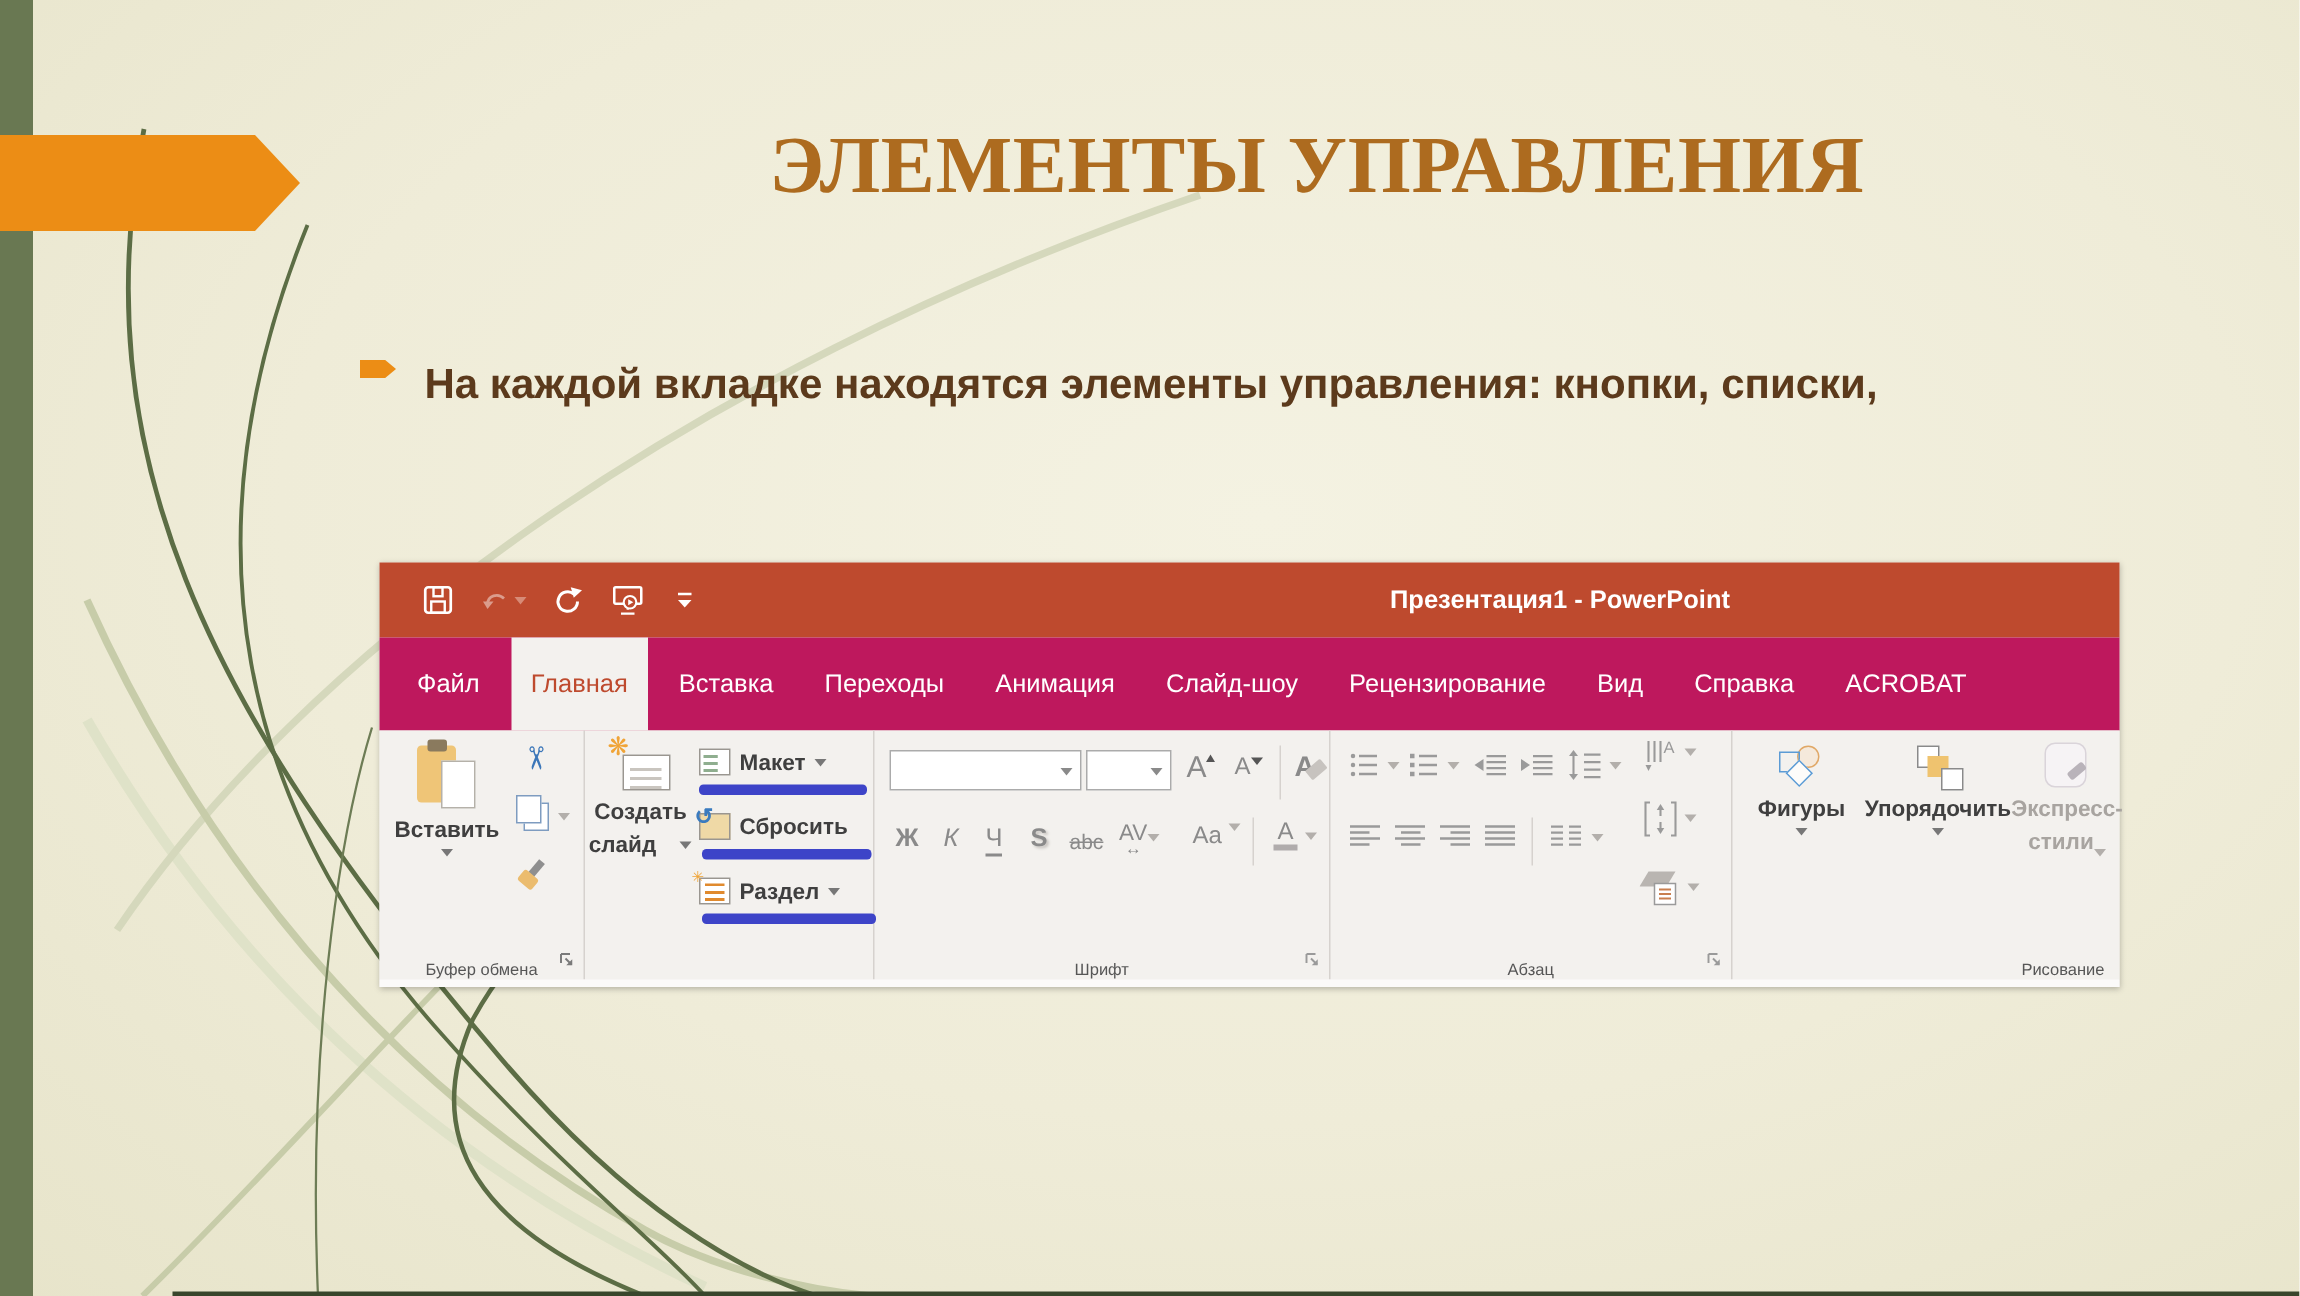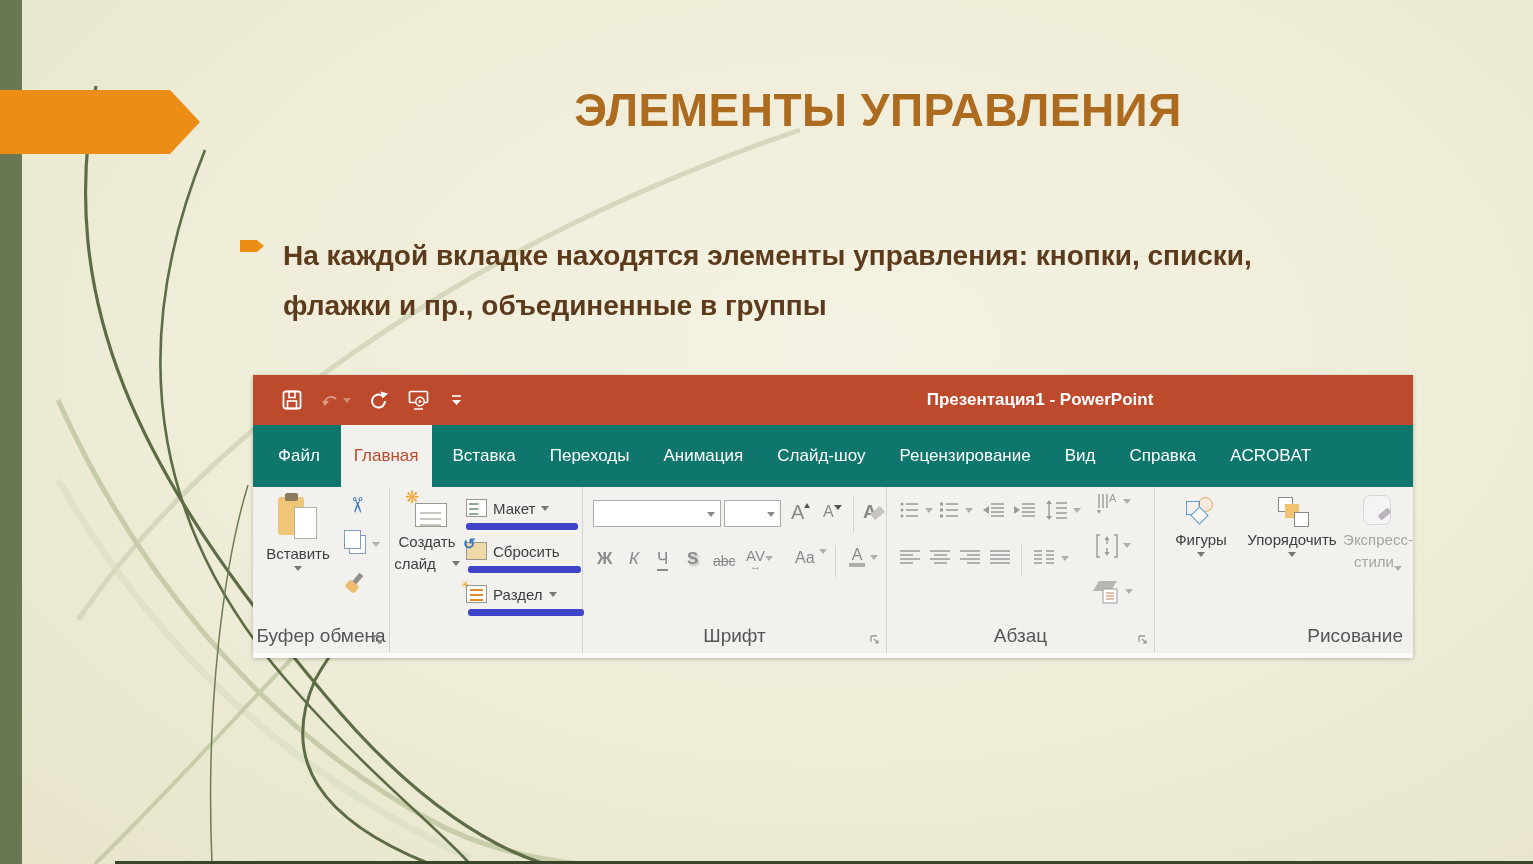--- a/index.html
+++ b/index.html
@@ -8,48 +8,48 @@
     font-family:"Liberation Sans", sans-serif;
     background:radial-gradient(ellipse at 55% 40%, #f4f2e2 0%, #efecd8 55%, #e7e4ca 100%);
   }
   .leftbar{position:absolute;left:0;top:0;width:22px;height:864px;background:#697852;z-index:2;}
   .vines{position:absolute;left:0;top:0;z-index:1;}
   .title-arrow{position:absolute;left:0;top:90px;width:200px;height:64px;background:#EC8D15;z-index:3;
     clip-path:polygon(0 0,85% 0,100% 50%,85% 100%,0 100%);}
   .bottomline{position:absolute;left:115px;right:0;bottom:0;height:3px;background:#39462c;z-index:3;}
 
   .slide-title{position:absolute;left:253px;width:1250px;top:84px;margin:0;text-align:center;
-    font-size:46px;line-height:52px;font-weight:700;color:#AD6B1F;letter-spacing:.5px;z-index:4;}
+    font-size:54px;line-height:52px;font-weight:700;color:#AD6B1F;letter-spacing:.5px;z-index:4;font-family:Liberation Serif, serif;}
 
   .bullet-block{position:absolute;left:240px;top:231px;width:1180px;z-index:4;display:flex;}
   .bullet-marker{flex:0 0 auto;width:24px;height:16px;margin-top:7px;background:#EC8D15;
     clip-path:polygon(0 12%,70% 12%,100% 50%,70% 88%,0 88%);border-radius:2px;}
   .bullet-text{margin-left:19px;font-size:28px;line-height:50px;font-weight:700;color:#5C3A1C;}
 
   
   .ribbon{position:absolute;left:253px;top:375px;width:1160px;height:283px;z-index:5;
     box-shadow:0 1px 4px rgba(0,0,0,.25);background:#f3f1ee;}
   .tbar{position:absolute;left:0;top:0;right:0;height:50px;background:#BE4A2E;}
   .qat{position:absolute;left:28px;top:0;height:50px;display:flex;align-items:center;gap:17px;}
   .wtitle{position:absolute;left:787px;top:0;height:50px;display:flex;align-items:center;
     transform:translateX(-50%);color:#fff;font-size:17px;white-space:nowrap;font-weight:bold;}
-  .tabs{position:absolute;left:0;top:50px;right:0;height:62px;background:#0f766e;
+  .tabs{position:absolute;left:0;top:50px;right:0;height:62px;background:#be185d;
     display:flex;padding-left:12px;gap:8px;}
   .tab{padding:0 13px;display:flex;align-items:center;font-size:17px;color:#fff;white-space:nowrap;cursor:default;}
   .tab.active{background:#f3f1ee;color:#BE4A2E;}
   .rbody{position:absolute;left:0;top:112px;right:0;height:166px;background:#f3f1ee;display:flex;}
   .group{position:relative;height:100%;border-right:1px solid #d6d2ce;box-sizing:border-box;flex:0 0 auto;}
   .group:last-child{border-right:none;}
-  .glabel{position:absolute;left:0;right:0;bottom:0;height:28px;display:flex;align-items:flex-start;
-    justify-content:center;font-size:19px;color:#565656;}
+  .glabel{position:absolute;left:0;right:0;bottom:0;height:28px;display:flex;align-items:flex-end;
+    justify-content:center;font-size:11px;color:#565656;}
   .launcher{position:absolute;right:5px;bottom:7px;}
   .bstrip{position:absolute;left:0;bottom:0;right:0;height:5px;background:#fbfaf9;}
 
   .bigbtn{position:absolute;display:flex;flex-direction:column;align-items:center;gap:3px;cursor:default;}
-  .blabel{font-size:15px;color:#3f3f3f;white-space:nowrap;line-height:19px;text-align:center;}
+  .blabel{font-size:15px;color:#3f3f3f;white-space:nowrap;line-height:19px;text-align:center;font-weight:bold;}
   .blabel.dis{color:#a8a4a0;}
   .car{width:0;height:0;border-left:4px solid transparent;border-right:4px solid transparent;
     border-top:5px solid #777;display:inline-block;}
   .car.lite{border-top-color:#b3afab;}
 
   
   .clip-ic{position:relative;width:44px;height:48px;}
   .clip-body{position:absolute;left:2px;top:4px;width:26px;height:38px;background:#EFC577;border-radius:3px;}
   .clip-top{position:absolute;left:9px;top:0;width:13px;height:8px;background:#8A7A5E;border-radius:2px;}
   .clip-page{position:absolute;left:18px;top:14px;width:21px;height:30px;background:#fff;border:1px solid #b5b1a9;}
@@ -118,21 +118,20 @@
 <div class="leftbar"></div>
 <div class="title-arrow"></div>
 <div class="bottomline"></div>
 
 <h1 class="slide-title">ЭЛЕМЕНТЫ УПРАВЛЕНИЯ</h1>
 
 <div class="bullet-block">
   <span class="bullet-marker"></span>
   <div class="bullet-text">
     <div>На каждой вкладке находятся элементы управления: кнопки, списки,</div>
-    <div>флажки и пр., объединенные в группы</div>
   </div>
 </div>
 
 <div class="ribbon">
 
   <div class="tbar">
     <div class="qat">
       <svg width="22" height="22">
         <rect x="2.5" y="2.5" width="17" height="17" rx="2" stroke="#fff" stroke-width="1.8" fill="none"></rect>
         <rect x="8" y="2.5" width="6" height="6" stroke="#fff" stroke-width="1.6" fill="none"></rect>

